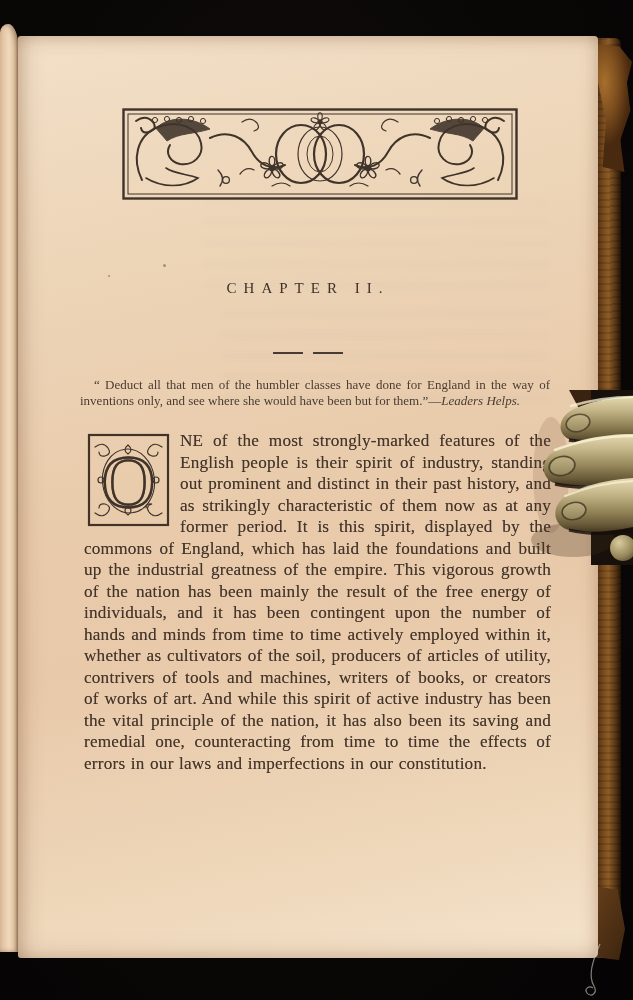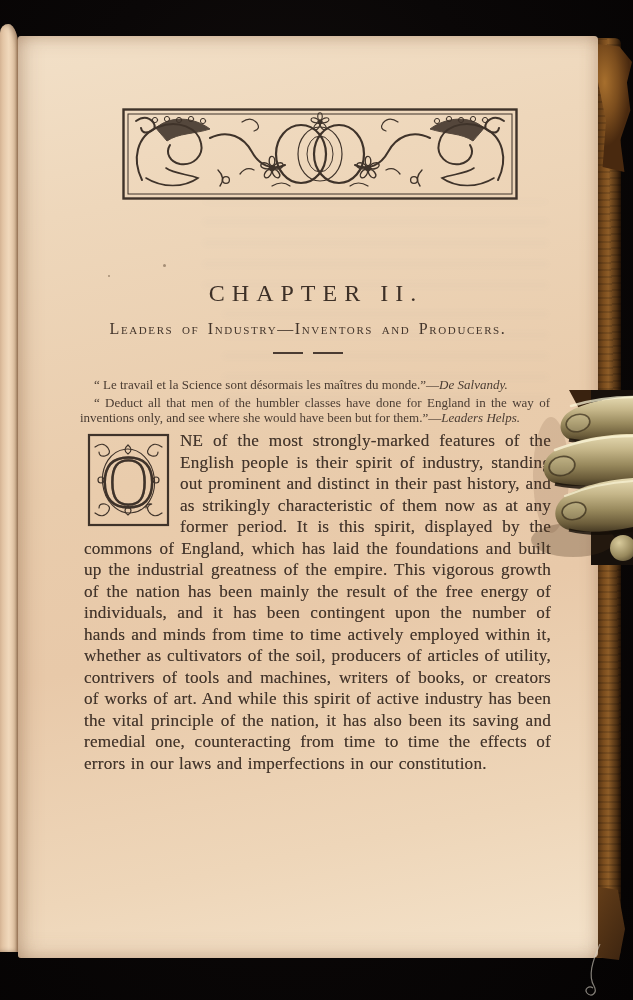--- a/index.html
+++ b/index.html
@@ -50,22 +50,22 @@
   .ghost{
     position:absolute;z-index:1;opacity:.07;filter:blur(3px);pointer-events:none;
     background:repeating-linear-gradient(0deg,transparent 0 6px,rgba(95,108,130,.55) 6px 10px,transparent 10px 21px);
   }
   .ghost.a{left:185px;top:165px;width:345px;height:92px;}
   .ghost.b{left:205px;top:262px;width:325px;height:108px;}
   .speck{position:absolute;border-radius:50%;background:#6a5440;opacity:.55;}
   
   .ornament{position:absolute;left:104px;top:72px;width:396px;height:92px;}
   .chapter-heading{
-    position:absolute;top:244px;left:8px;width:100%;margin:0;text-align:center;
-    font-size:24px;font-weight:normal;letter-spacing:7px;color:#3d3027;
+    position:absolute;top:244px;left:0;width:100%;margin:0;text-align:center;
+    font-size:15px;font-weight:normal;letter-spacing:7px;color:#3d3027;
   }
   .chapter-subtitle{
     position:absolute;top:284px;left:0;width:100%;margin:0;text-align:center;
     font-variant:small-caps;font-size:16px;font-weight:normal;letter-spacing:1.6px;
     word-spacing:3px;color:#43352b;
   }
   .rule-divider{position:absolute;top:316px;left:0;width:100%;text-align:center;line-height:0;}
   .rule-divider .dash{display:inline-block;width:30px;height:2px;background:#4a3b31;margin:0 5px;vertical-align:middle;}
   .epigraphs{
     position:absolute;top:341px;left:62px;width:470px;
@@ -145,28 +145,26 @@
         <ellipse cx="198" cy="46" rx="22" ry="27" stroke-width="1.2"></ellipse>
         <ellipse cx="198" cy="46" rx="13" ry="18" stroke-width="1"></ellipse>
       </g>
       <use href="#rosette" transform="translate(150,60)"></use>
       <use href="#rosette" transform="translate(246,60)"></use>
       <use href="#rosette" transform="translate(198,14) scale(.8)"></use>
     </svg>
 
     <h1 class="chapter-heading">CHAPTER II.</h1>
 
-    <h2 class="chapter-subtitle">Leaders of Industry—Inventors and Producers.</h2>
 
     <div class="rule-divider">
       <span class="dash"></span><span class="dash"></span>
     </div>
 
     <div class="epigraphs">
-      <p><span>“ Le travail et la Science sont désormais les maîtres du monde.”—</span><i>De Salvandy.</i></p>
       <p><span>“ Deduct all that men of the humbler classes have done for England in the way of inventions only, and see where she would have been but for them.”—</span><i>Leaders Helps.</i></p>
     </div>
 
     <div class="body-text">
       <svg class="dropcap-frame" viewBox="0 0 83 94">
         <rect x="2" y="2" width="79" height="90" fill="none" stroke="#3f332a" stroke-width="2.2"></rect>
         <g stroke="#3f332a" fill="none" stroke-width="1.2" stroke-linecap="round">
           <path d="M8,14 q8,-6 13,1 q4,6 -3,8 q-6,1 -6,-4"></path>
           <path d="M75,14 q-8,-6 -13,1 q-4,6 3,8 q6,1 6,-4"></path>
           <path d="M8,80 q8,6 13,-1 q4,-6 -3,-8 q-6,-1 -6,4"></path>

